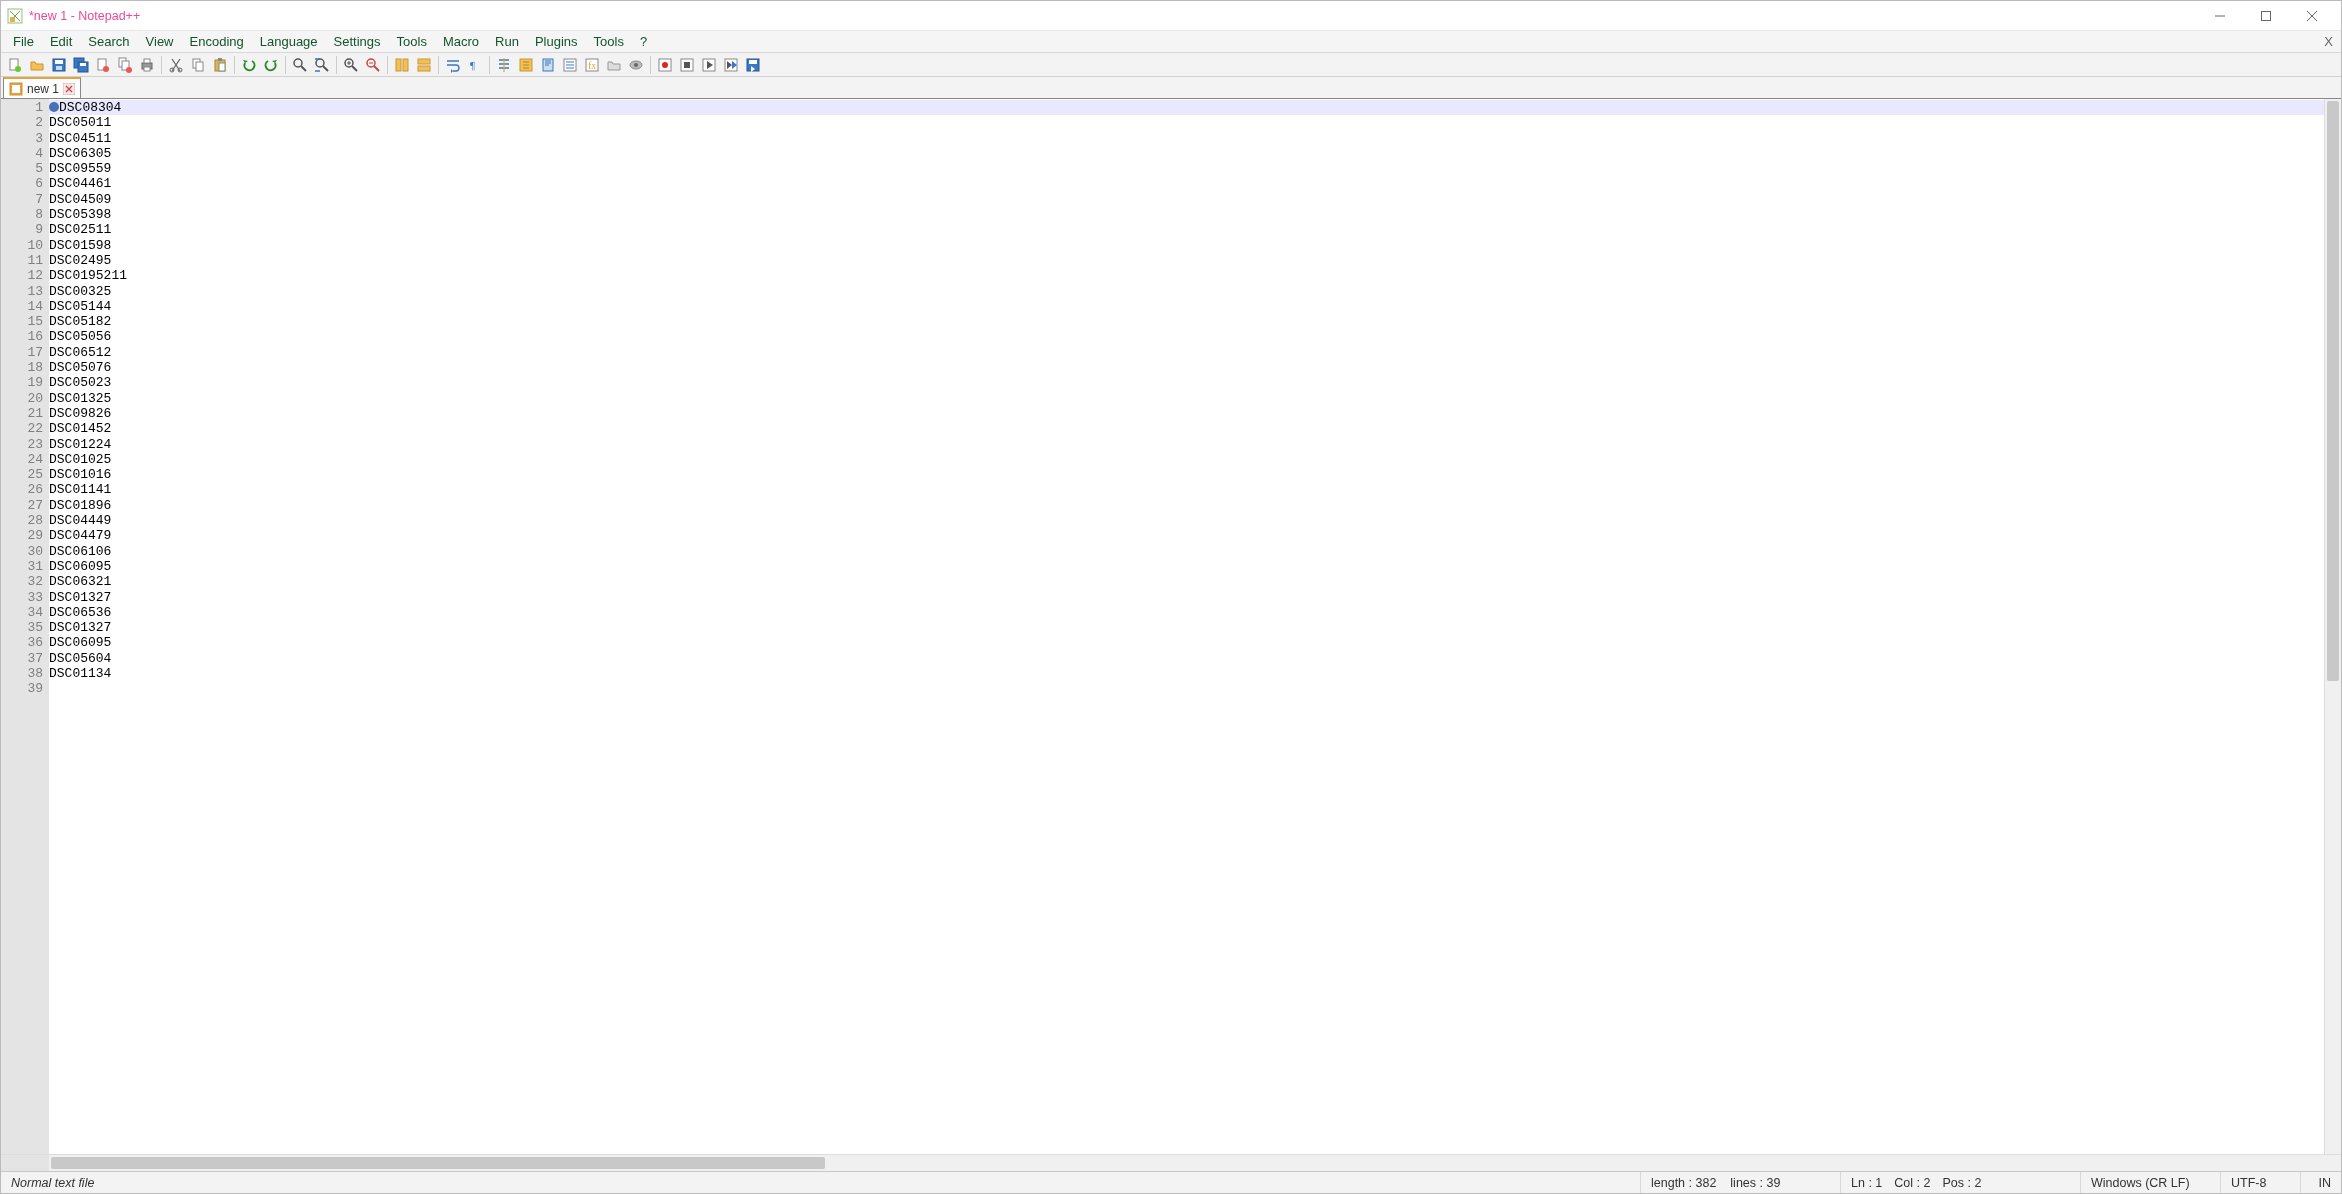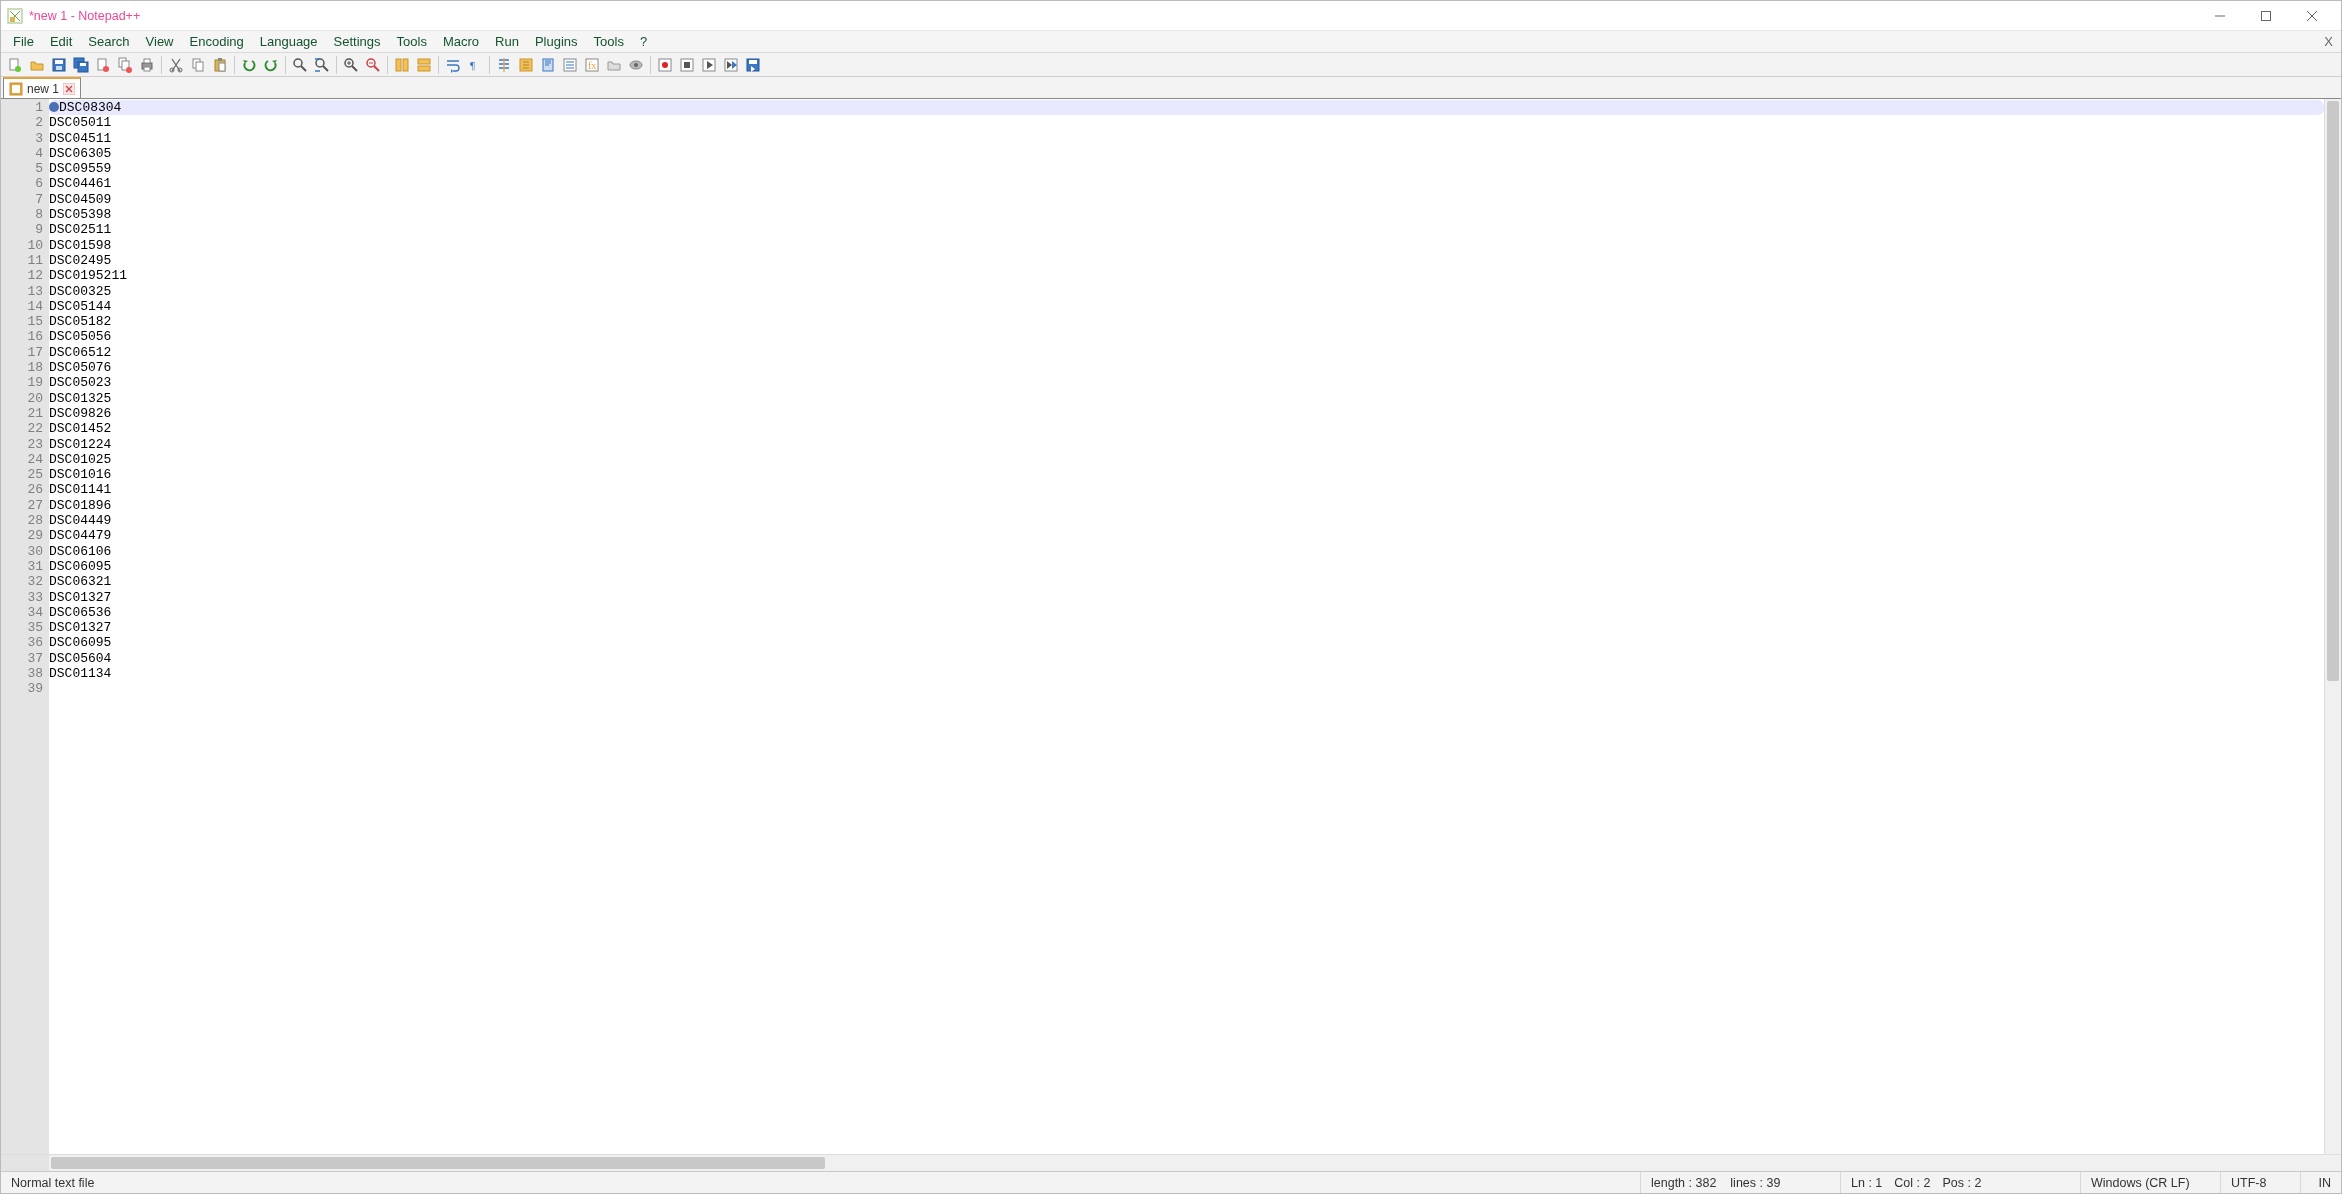--- a/index.html
+++ b/index.html
@@ -24,34 +24,34 @@
   
   .tabbar { height: 22px; background: #f3f3f3; display: flex; align-items: flex-end; padding-left: 2px; border-bottom: 1px solid #888; }
   .tab { height: 21px; background: #fff; border: 1px solid #888; border-bottom: none; display: flex; align-items: center; padding: 0 5px; gap: 4px; font-size: 12px; color: #333; position: relative; border-top: 2px solid #e8a23d; }
   .tab .tab-icon { width: 14px; height: 14px; }
   .tab .tab-close { width: 12px; height: 12px; }
   
   .editor-area { flex: 1; display: flex; overflow: hidden; background: #fff; position: relative; }
   .gutter { width: 48px; background: #e4e4e4; text-align: right; padding-right: 6px; color: #808080; font-family: Consolas, "Courier New", monospace; font-size: 13px; line-height: 15.3px; padding-top: 1px; user-select: none; }
   .gutter .ln { height: 15.3px; }
   .text { flex: 1; font-family: Consolas, "Courier New", monospace; font-size: 13px; line-height: 15.3px; padding-top: 1px; background: #fff; position: relative; overflow: hidden; }
-  .text .line { height: 15.3px; white-space: pre; color: #000; border-radius: 6px; }
+  .text .line { height: 15.3px; white-space: pre; color: #000; }
   .text .line.active { background: #e8e8ff; }
   .text .line .caret-marker { display:inline-block; width:10px; height:10px; border-radius:50%; background:#4b6fb7; vertical-align: middle; margin-right:0px; position: relative; top:-1px; }
   .vscroll { width: 17px; background: #f0f0f0; border-left: 1px solid #ddd; position: relative; }
   .vscroll .thumb { position: absolute; left: 2px; right: 2px; top: 2px; height: 55%; background: #c8c8c8; border-radius: 2px; }
   .hscroll-row { height: 17px; background: #f0f0f0; border-top: 1px solid #ddd; display: flex; }
   .hscroll-row .gutter-pad { width: 48px; background: #e4e4e4; }
   .hscroll-row .track { flex: 1; position: relative; }
   .hscroll-row .thumb { position: absolute; left: 2px; top: 2px; bottom: 2px; width: 34%; background: #c8c8c8; border-radius: 2px; }
   .hscroll-row .corner { width: 17px; background: #f0f0f0; }
   
   .statusbar { height: 22px; background: #f3f3f3; border-top: 1px solid #c8c8c8; display: flex; align-items: center; font-size: 12.5px; color: #333; }
   .statusbar .cell { padding: 0 10px; height: 100%; display: flex; align-items: center; border-right: 1px solid #d8d8d8; }
-  .statusbar .flex { flex: 1; }
+  .statusbar .flex { flex: 1; font-style: italic; }
   .statusbar .cell:last-child { border-right: none; }
 </style>
 </head>
 <body>
 
 <div class="window">
 
   <div class="titlebar">
     <span class="app-icon">
       <svg viewBox="0 0 16 16">

